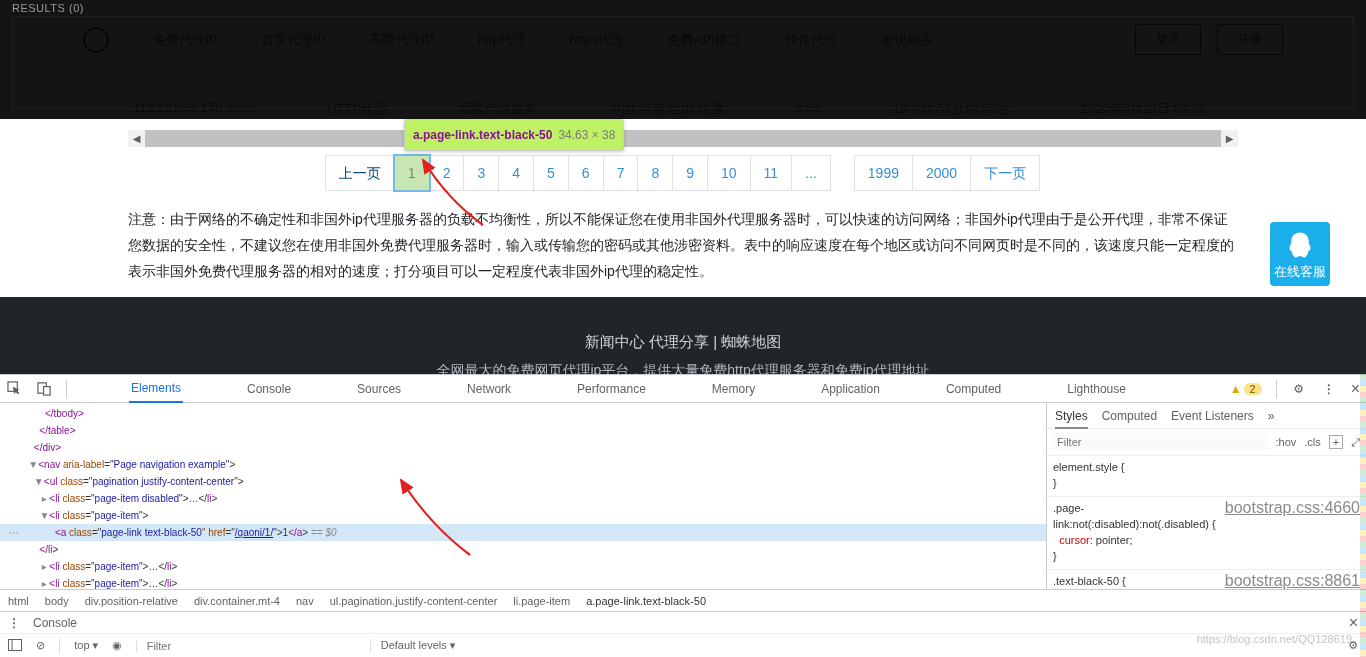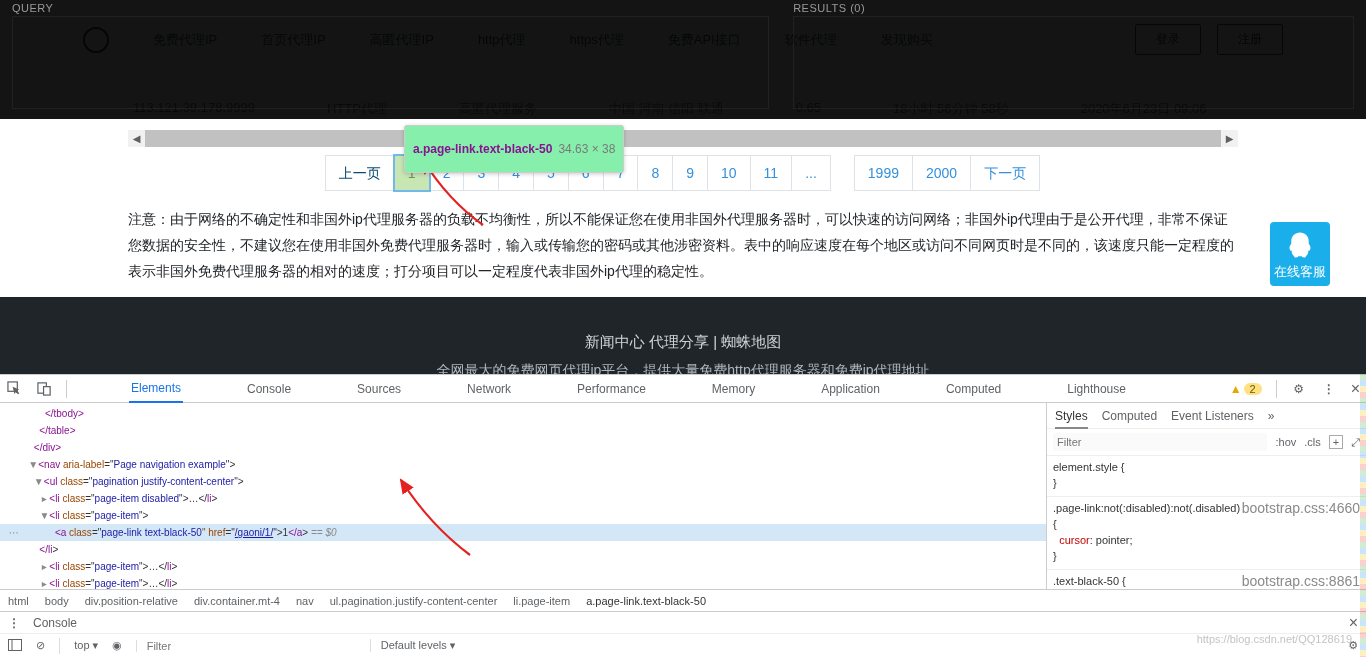--- a/index.html
+++ b/index.html
@@ -41,21 +41,21 @@
 .pager li.active a { background: #c8e5b4; color: #6a9a4a; position: relative; outline: 2px solid #72b8e8; outline-offset: -1px; }
 .pager li.sep { margin-left: 24px; }
 
 .notice { width: 1110px; margin: 0 auto 12px; color: #212529; font-size: 14px; line-height: 1.85; }
 
 .footer { background: #20252a; color: #cfd4da; text-align: center; padding: 36px 0 10px; font-size: 15px; }
 .footer .links { margin-bottom: 10px; }
 .footer .sub { font-size: 14px; color: #afb6bd; }
 
 
-.el-tip { position: absolute; left: 404px; top: 125px; background: #86efac; border: 1px solid #ccc; border-radius: 3px; padding: 16px 8px; font-size: 12px; box-shadow: 0 1px 4px rgba(0,0,0,0.2); z-index: 200; white-space: nowrap; }
+.el-tip { position: absolute; left: 404px; top: 119px; background: #bef264; border: 1px solid #ccc; border-radius: 3px; padding: 8px 8px; font-size: 12px; box-shadow: 0 1px 4px rgba(0,0,0,0.2); z-index: 200; white-space: nowrap; }
 .el-tip .sel { color: #881391; font-weight: 600; }
 .el-tip .dim { color: #7a7a7a; margin-left: 6px; }
 
 
 .arrow1 { position: absolute; z-index: 190; }
 
 
 .kefu { position: fixed; right: 36px; top: 222px; width: 60px; background: #1aafea; color: #fff; text-align: center; border-radius: 4px; padding: 8px 0 6px; font-size: 13px; line-height: 1.2; z-index: 300; }
 .kefu svg { display: block; margin: 0 auto 4px; }
 
@@ -87,21 +87,21 @@
 .side { width: 320px; border-left: 1px solid #ccc; display: flex; flex-direction: column; }
 .side-tabs { display: flex; gap: 14px; padding: 6px 8px 4px; border-bottom: 1px solid #eee; font-size: 12px; color: #5f6367; }
 .side-tabs .on { color: #333; border-bottom: 2px solid #888; padding-bottom: 4px; margin-bottom: -5px; }
 .side-filter { display: flex; align-items: center; border-bottom: 1px solid #eee; padding: 4px 6px; gap: 8px; font-size: 11px; color: #5f6367; }
 .side-filter input { flex: 1; border: none; outline: none; font-size: 11px; background: #fafafa; padding: 3px 4px; }
 .side-rules { flex: 1; overflow: auto; font-family: Menlo, Consolas, monospace; font-size: 11px; line-height: 16px; }
 .side-rules .blk { border-bottom: 1px solid #eee; padding: 3px 6px 5px; }
 .side-rules .sel { color: #333; }
 .side-rules .prop { color: #c80000; }
 .side-rules .val { color: #333; }
-.side-rules .link { float: right; color: #8a8a8a; font-size: 14px; }
+.side-rules .link { float: right; color: #8a8a8a; text-decoration: underline; font-size: 16px; }
 .side-rules .swatch { display: inline-block; width: 10px; height: 10px; background: #808080; border: 1px solid #999; vertical-align: -1px; }
 
 .crumbs { border-top: 1px solid #ccc; height: 22px; display: flex; align-items: center; gap: 16px; padding: 0 8px; font-size: 11px; color: #5f6367; }
 .crumbs .on { color: #333; }
 
 .console-bar { border-top: 1px solid #ccc; height: 22px; display: flex; align-items: center; padding: 0 8px; gap: 12px; font-size: 12px; color: #5f6367; }
 .console-bar .dots { font-weight: bold; letter-spacing: 1px; }
 .console-bar .close { margin-left: auto; font-size: 16px; }
 
 .console-row { border-top: 1px solid #eee; height: 24px; display: flex; align-items: center; gap: 14px; padding: 0 8px; font-size: 11px; color: #5f6367; }
@@ -144,24 +144,20 @@
       <span>HTTP代理</span>
       <span>高匿代理服务</span>
       <span>中国 河南 信阳 联通</span>
       <span>0.65</span>
       <span>18小时 56分钟 58秒</span>
       <span>2020年6月23日 09:06</span>
     </div>
   </div>
 
   <div class="overlay-panels">
-    <div class="panel">
-      <div class="panel-hdr">QUERY</div>
-      <div class="panel-box"></div>
-    </div>
     <div class="panel">
       <div class="panel-hdr">RESULTS (0)</div>
       <div class="panel-box"></div>
     </div>
   </div>
 
   <div class="el-tip">
     <span class="sel">a.page-link.text-black-50</span><span class="dim">34.63 × 38</span>
   </div>
 

